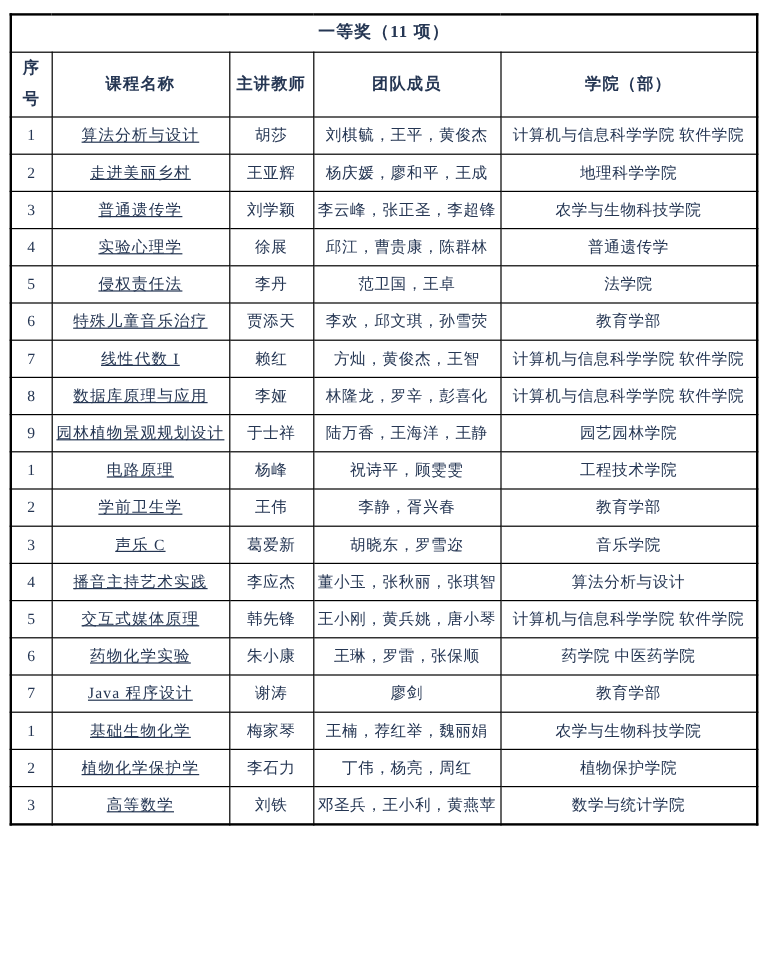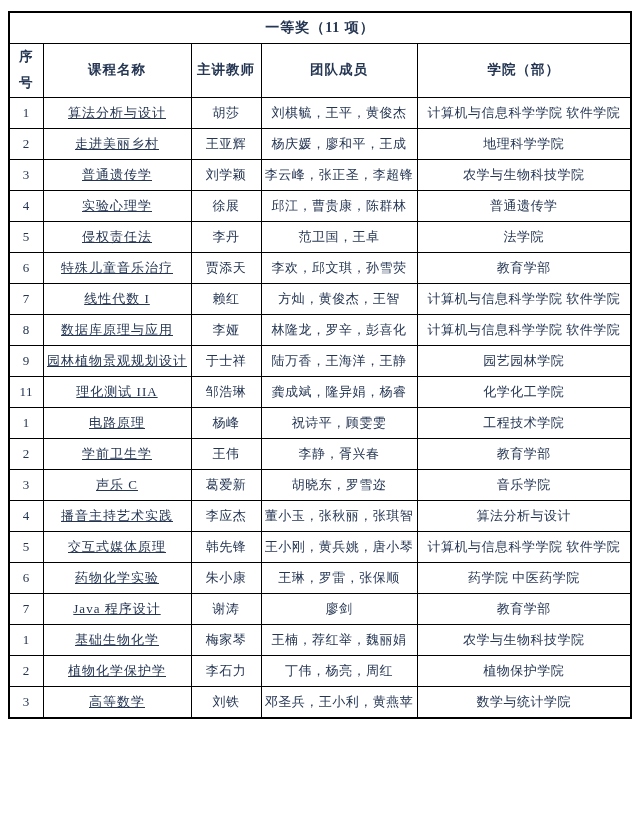--- a/index.html
+++ b/index.html
@@ -139,27 +139,20 @@
           <td class="cell-college">计算机与信息科学学院 软件学院</td>
         </tr>
         <tr class="data-row">
           <td class="cell-no">9</td>
           <td class="cell-course">园林植物景观规划设计</td>
           <td class="cell-teacher">于士祥</td>
           <td class="cell-team">陆万香，王海洋，王静</td>
           <td class="cell-college">园艺园林学院</td>
         </tr>
         <tr class="data-row">
-          <td class="cell-no">11</td>
-          <td class="cell-course">理化测试 IIA</td>
-          <td class="cell-teacher">邹浩琳</td>
-          <td class="cell-team">龚成斌，隆异娟，杨睿</td>
-          <td class="cell-college">化学化工学院</td>
-        </tr>
-        <tr class="data-row">
           <td class="cell-no">1</td>
           <td class="cell-course">电路原理</td>
           <td class="cell-teacher">杨峰</td>
           <td class="cell-team">祝诗平，顾雯雯</td>
           <td class="cell-college">工程技术学院</td>
         </tr>
         <tr class="data-row">
           <td class="cell-no">2</td>
           <td class="cell-course">学前卫生学</td>
           <td class="cell-teacher">王伟</td>

